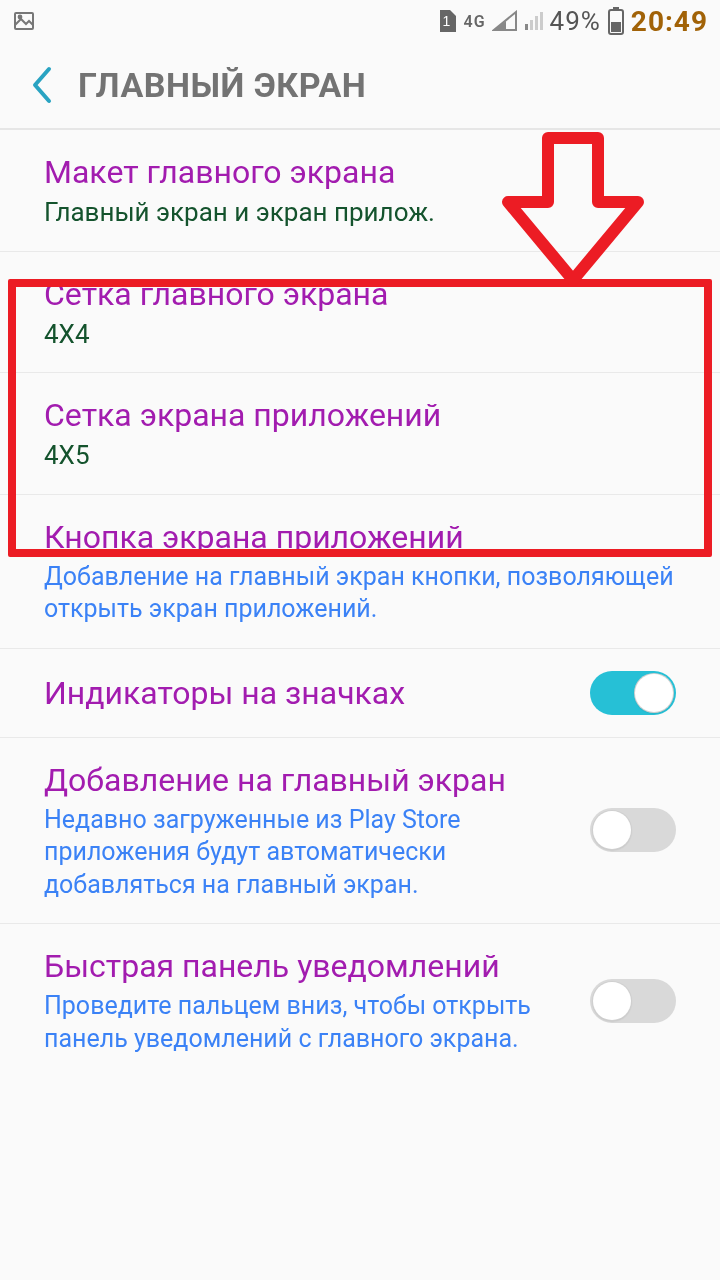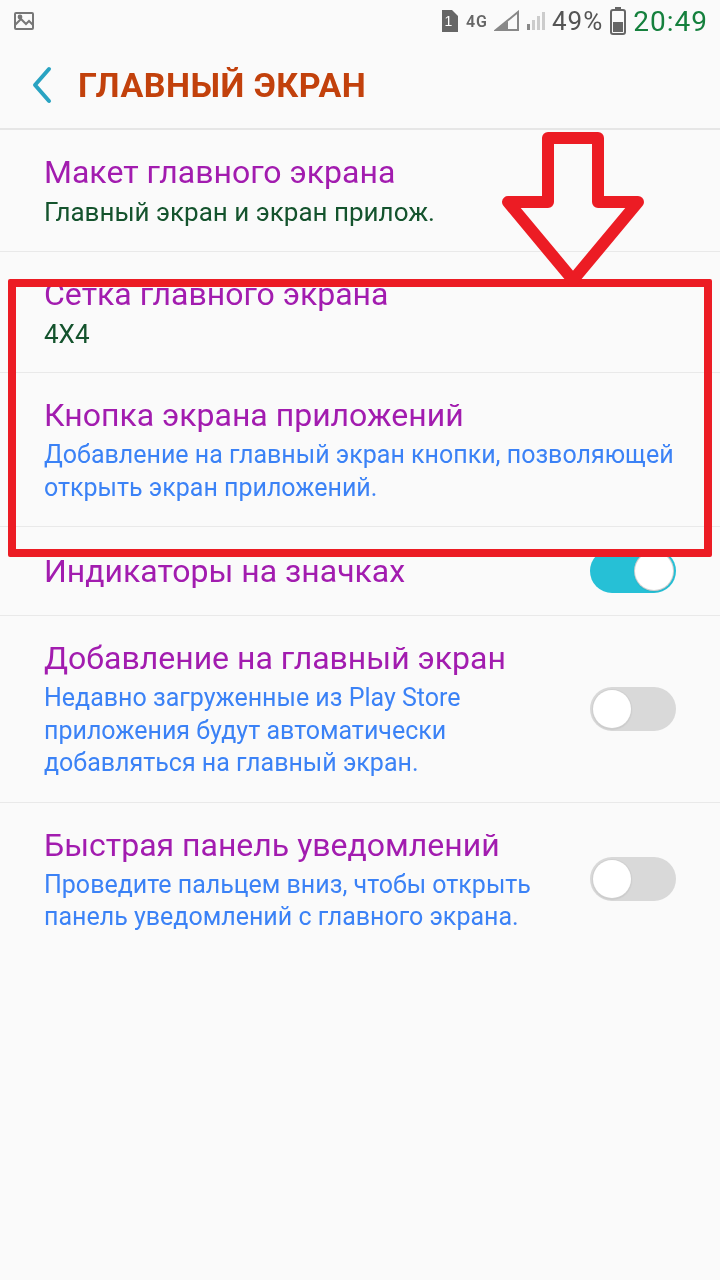--- a/index.html
+++ b/index.html
@@ -14,39 +14,39 @@
   .status-bar {
     height: 42px;
     display: flex;
     align-items: center;
     justify-content: space-between;
     padding: 0 12px;
     background: #fafafa;
   }
   .status-left, .status-right { display: flex; align-items: center; gap: 6px; }
   .status-right span { font-size: 26px; color: #555; letter-spacing: 1px; }
-  .status-right .time { font-size: 28px; color: #15803d; font-weight: 400; }
+  .status-right .time { font-size: 28px; color: #a16207; font-weight: 700; }
   .status-icon { display:inline-flex; align-items:center; justify-content:center; }
   .title-bar {
     display: flex;
     align-items: center;
     height: 88px;
     padding: 0 18px;
     border-bottom: 2px solid #e6e6e6;
   }
   .back-chevron {
     width: 50px; height: 50px;
     display: flex; align-items: center; justify-content: center;
     color: #29a3c2;
     margin-right: 10px;
   }
   .page-title {
     font-size: 34px;
     font-weight: 700;
-    color: #c2410c;
+    color: #737373;
     letter-spacing: 0.5px;
   }
   .list { }
   .item {
     padding: 22px 44px 22px 44px;
     border-bottom: 1px solid #e9e9e9;
   }
   .item-title {
     font-size: 32px;
     color: #a21caf;
@@ -167,20 +167,24 @@
   <div class="item">
     <div class="item-title">Макет главного экрана</div>
     <div class="item-sub">Главный экран и экран прилож.</div>
   </div>
 
   <div class="item">
     <div class="item-title">Сетка главного экрана</div>
     <div class="item-sub">4X4</div>
   </div>
 
+  <div class="item">
+    <div class="item-title">Сетка экрана приложений</div>
+    <div class="item-sub">4X5</div>
+  </div>
 
   <div class="item">
     <div class="item-title">Кнопка экрана приложений</div>
     <div class="item-desc">Добавление на главный экран кнопки, позволяющей открыть экран приложений.</div>
   </div>
 
   <div class="item row">
     <div class="text">
       <div class="item-title">Индикаторы на значках</div>
     </div>

